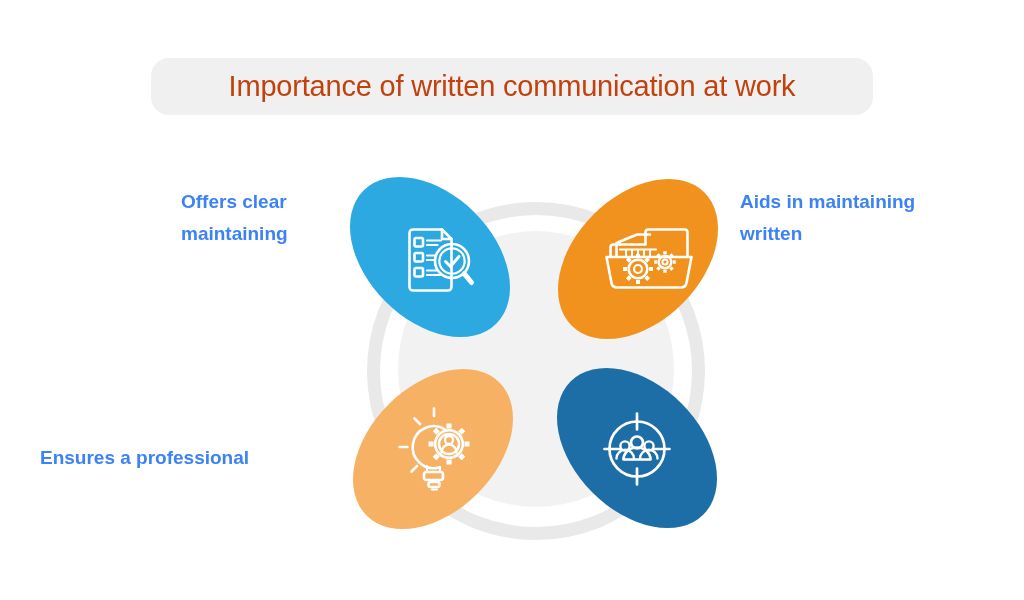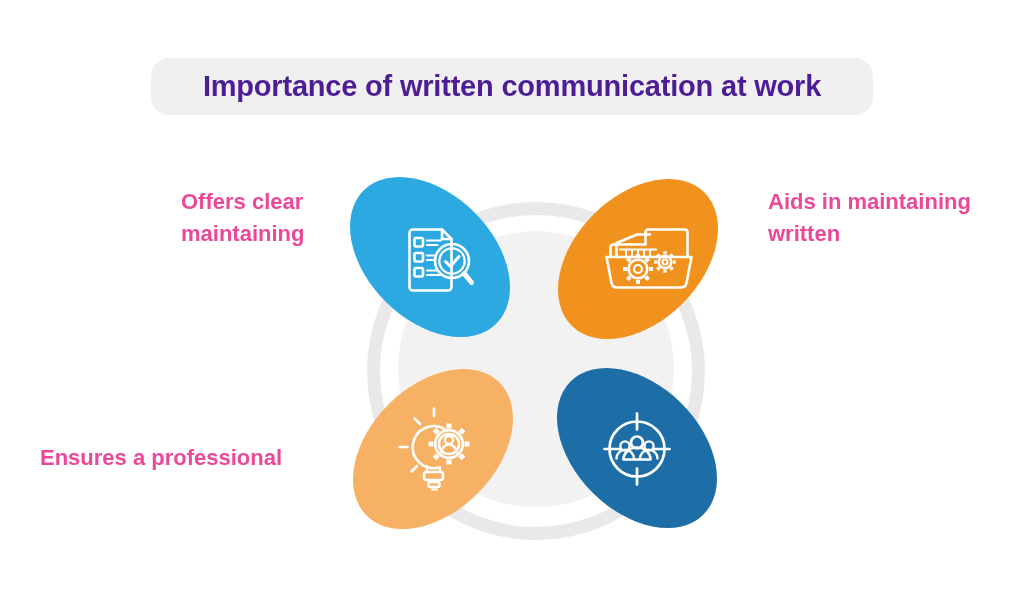--- a/index.html
+++ b/index.html
@@ -6,28 +6,28 @@
   .canvas{
     position:relative;width:1024px;height:600px;background:#ffffff;
     font-family:"Liberation Sans",sans-serif;overflow:hidden;
   }
   .title-banner{
     position:absolute;left:151px;top:58px;width:722px;height:57px;
     background:#F0F0F0;border-radius:18px;
     display:flex;align-items:center;justify-content:center;
   }
   .title-banner .title-text{
-    font-size:29px;font-weight:700;color:#4c1d95;letter-spacing:-0.2px;white-space:nowrap;
+    font-size:29px;font-weight:400;color:#c2410c;letter-spacing:-0.2px;white-space:nowrap;
   }
   .bg-svg{position:absolute;left:0;top:0;}
   .label{
-    position:absolute;font-size:22px;font-weight:700;color:#ec4899;line-height:32px;
+    position:absolute;font-size:19px;font-weight:700;color:#3b82f6;line-height:32px;
   }
   .label-top-left{left:181px;top:186px;text-align:left;}
-  .label-top-right{left:768px;top:186px;text-align:left;}
+  .label-top-right{left:740px;top:186px;text-align:left;}
   .label-bottom-left{left:40px;top:442px;width:282px;}
   .label-bottom-right{left:741px;top:440px;text-align:left;}
   .icon{stroke:#FFFFFF;fill:none;stroke-linecap:round;stroke-linejoin:round;}
   .teeth{stroke-linecap:butt;}
 </style>
 </head>
 <body>
 
 <div class="canvas">
 

